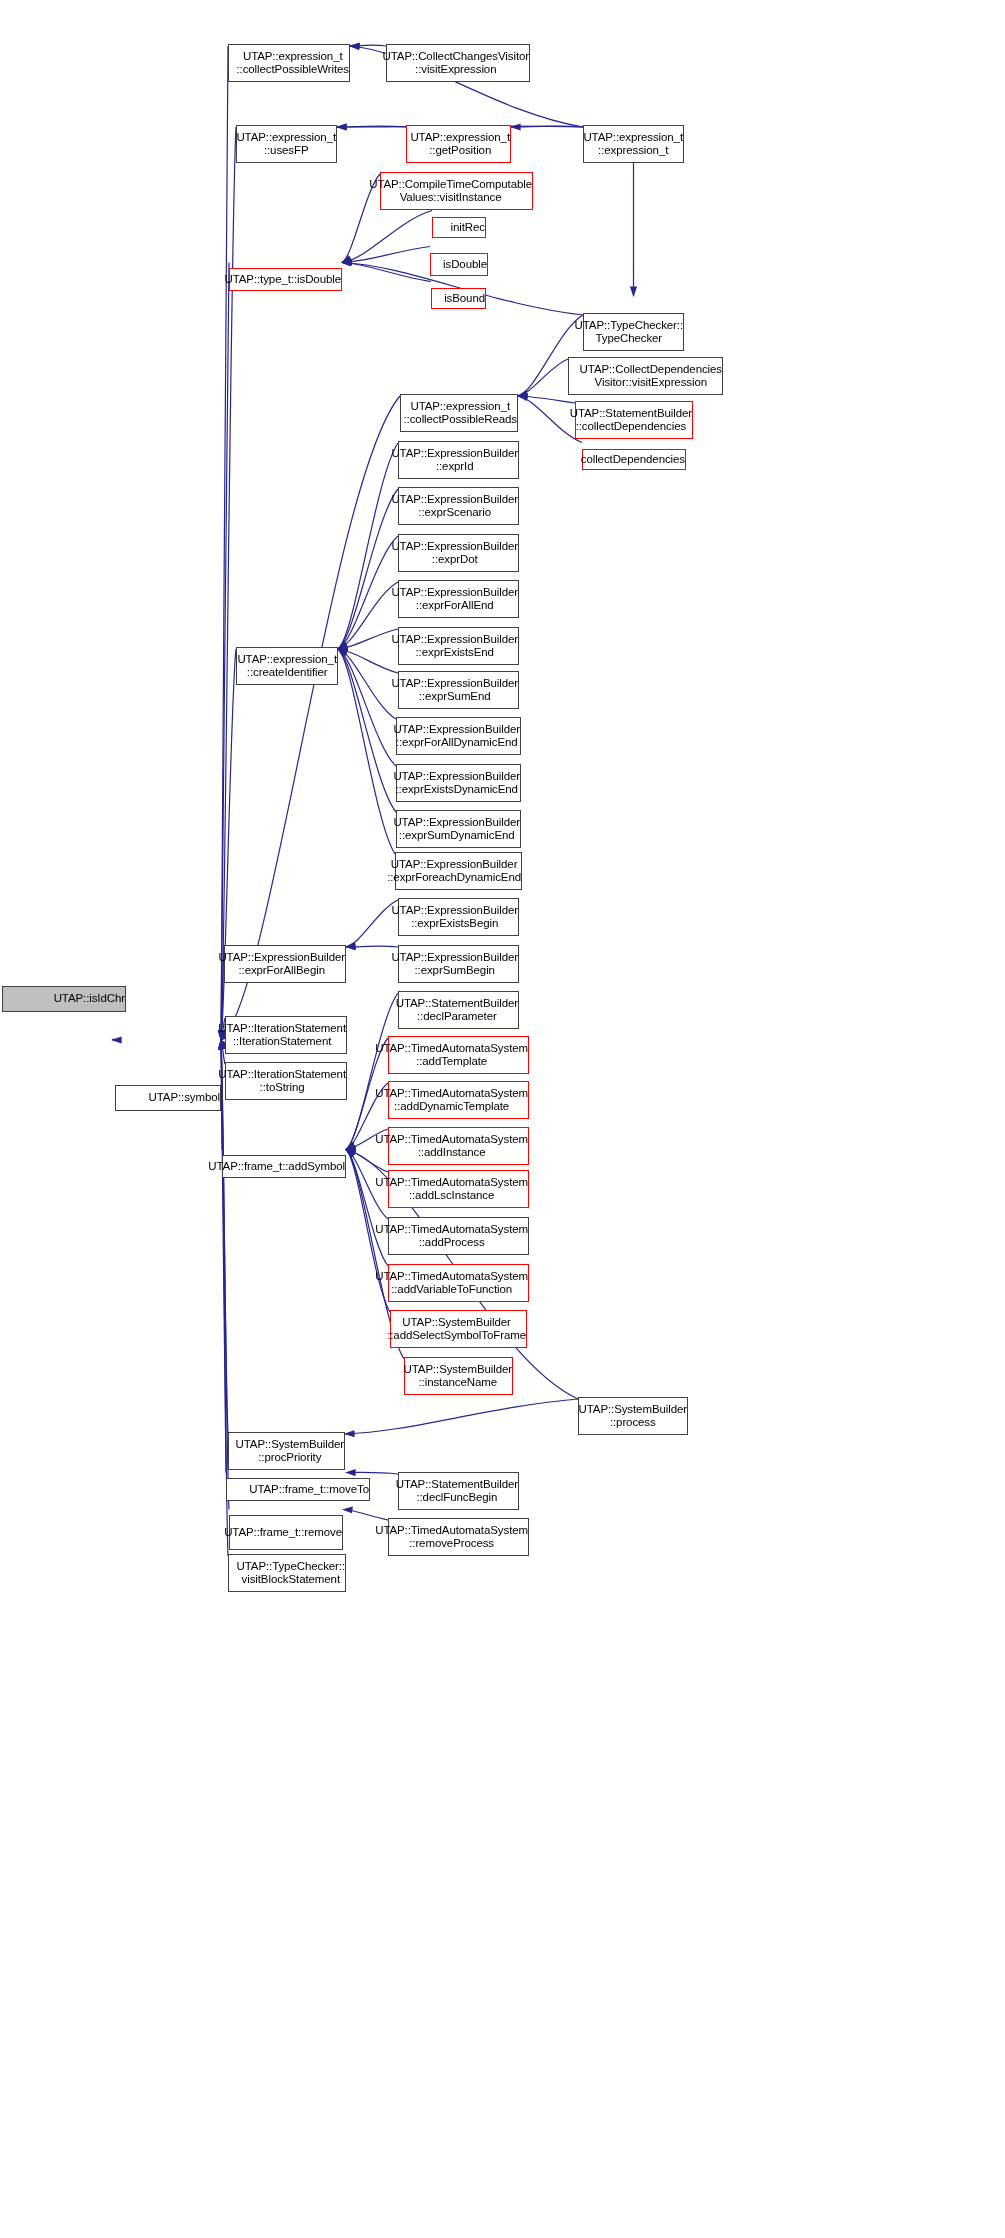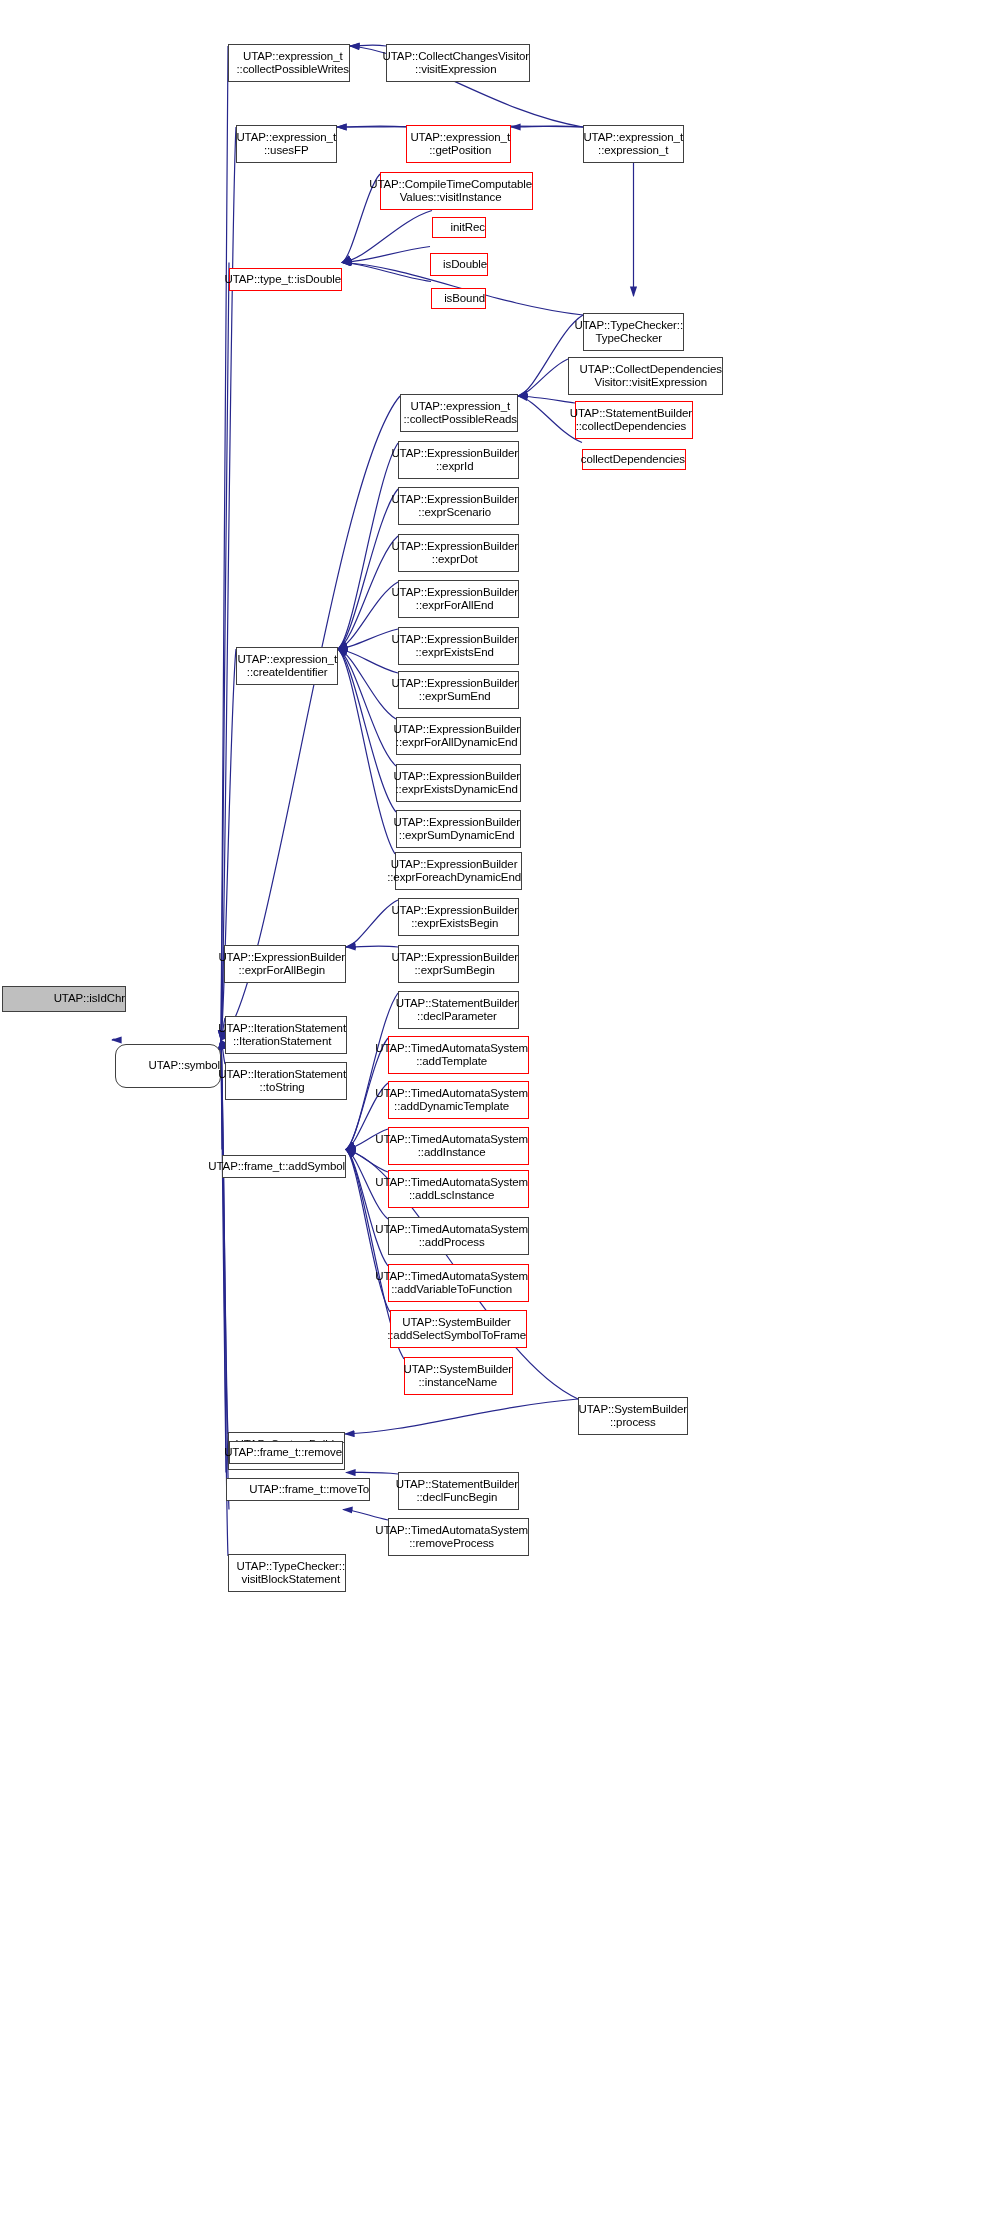--- a/index.html
+++ b/index.html
@@ -109,21 +109,21 @@
         <path d="M 222 1149.5 C 221.62 1130.5275, 221.28 1046.57, 221 1040" fill="none" stroke="#26268c" stroke-width="1.2" marker-end="url(#arrow)"></path>
         <path d="M 228 1434 C 225.34 1379.6, 222.96 1063.64, 221 1040" fill="none" stroke="#26268c" stroke-width="1.2" marker-end="url(#arrow)"></path>
         <path d="M 226 1472.5 C 224.1 1414.25, 222.4 1065.95, 221 1040" fill="none" stroke="#26268c" stroke-width="1.2" marker-end="url(#arrow)"></path>
         <path d="M 229 1509.5 C 225.96 1447.55, 223.24 1068.17, 221 1040" fill="none" stroke="#26268c" stroke-width="1.2" marker-end="url(#arrow)"></path>
         <path d="M 228 1556 C 225.34 1489.4, 222.96 1070.96, 221 1040" fill="none" stroke="#26268c" stroke-width="1.2" marker-end="url(#arrow)"></path>
         <path d="M 633.5 146 C 633.5 171.25, 633.5 287, 633.5 296" fill="none" stroke="#26268c" stroke-width="1.2" marker-end="url(#arrow)"></path>
       </g>
   </svg>
   <div id="node-layer">
       <div class="node current" style="left: 2px; top: 969px; width: 124px; height: 26px;"><span>UTAP::isIdChr</span></div>
-      <div class="node" style="left: 115px; top: 1027px; width: 106px; height: 44px; border-radius: 11px;"><span>UTAP::symbol</span></div>
+      <div class="node" style="left: 115px; top: 1068px; width: 106px; height: 26px;"><span>UTAP::symbol</span></div>
       <div class="node" style="left: 228px; top: 27px; width: 122px; height: 38px;"><span>UTAP::expression_t
 ::collectPossibleWrites</span></div>
       <div class="node" style="left: 386px; top: 27px; width: 144px; height: 38px;"><span>UTAP::CollectChangesVisitor
 ::visitExpression</span></div>
       <div class="node" style="left: 236px; top: 108px; width: 101px; height: 38px;"><span>UTAP::expression_t
 ::usesFP</span></div>
       <div class="node red" style="left: 406px; top: 108px; width: 105px; height: 38px;"><span>UTAP::expression_t
 ::getPosition</span></div>
       <div class="node" style="left: 583px; top: 108px; width: 101px; height: 38px;"><span>UTAP::expression_t
 ::expression_t</span></div>
@@ -193,19 +193,19 @@
 ::addSelectSymbolToFrame</span></div>
       <div class="node red" style="left: 404px; top: 1340px; width: 109px; height: 38px;"><span>UTAP::SystemBuilder
 ::instanceName</span></div>
       <div class="node" style="left: 578px; top: 1380px; width: 110px; height: 38px;"><span>UTAP::SystemBuilder
 ::process</span></div>
       <div class="node" style="left: 228px; top: 1415px; width: 117px; height: 38px;"><span>UTAP::SystemBuilder
 ::procPriority</span></div>
       <div class="node" style="left: 226px; top: 1461px; width: 144px; height: 23px;"><span>UTAP::frame_t::moveTo</span></div>
       <div class="node" style="left: 398px; top: 1455px; width: 121px; height: 38px;"><span>UTAP::StatementBuilder
 ::declFuncBegin</span></div>
-      <div class="node" style="left: 229px; top: 1424px; width: 114px; height: 23px;"><span>UTAP::frame_t::remove</span></div>
+      <div class="node" style="left: 229px; top: 1498px; width: 114px; height: 35px;"><span>UTAP::frame_t::remove</span></div>
       <div class="node" style="left: 388px; top: 1501px; width: 141px; height: 38px;"><span>UTAP::TimedAutomataSystem
 ::removeProcess</span></div>
       <div class="node" style="left: 228px; top: 1537px; width: 118px; height: 38px;"><span>UTAP::TypeChecker::
 visitBlockStatement</span></div>
     </div>
 </div>
 
 </body></html>

